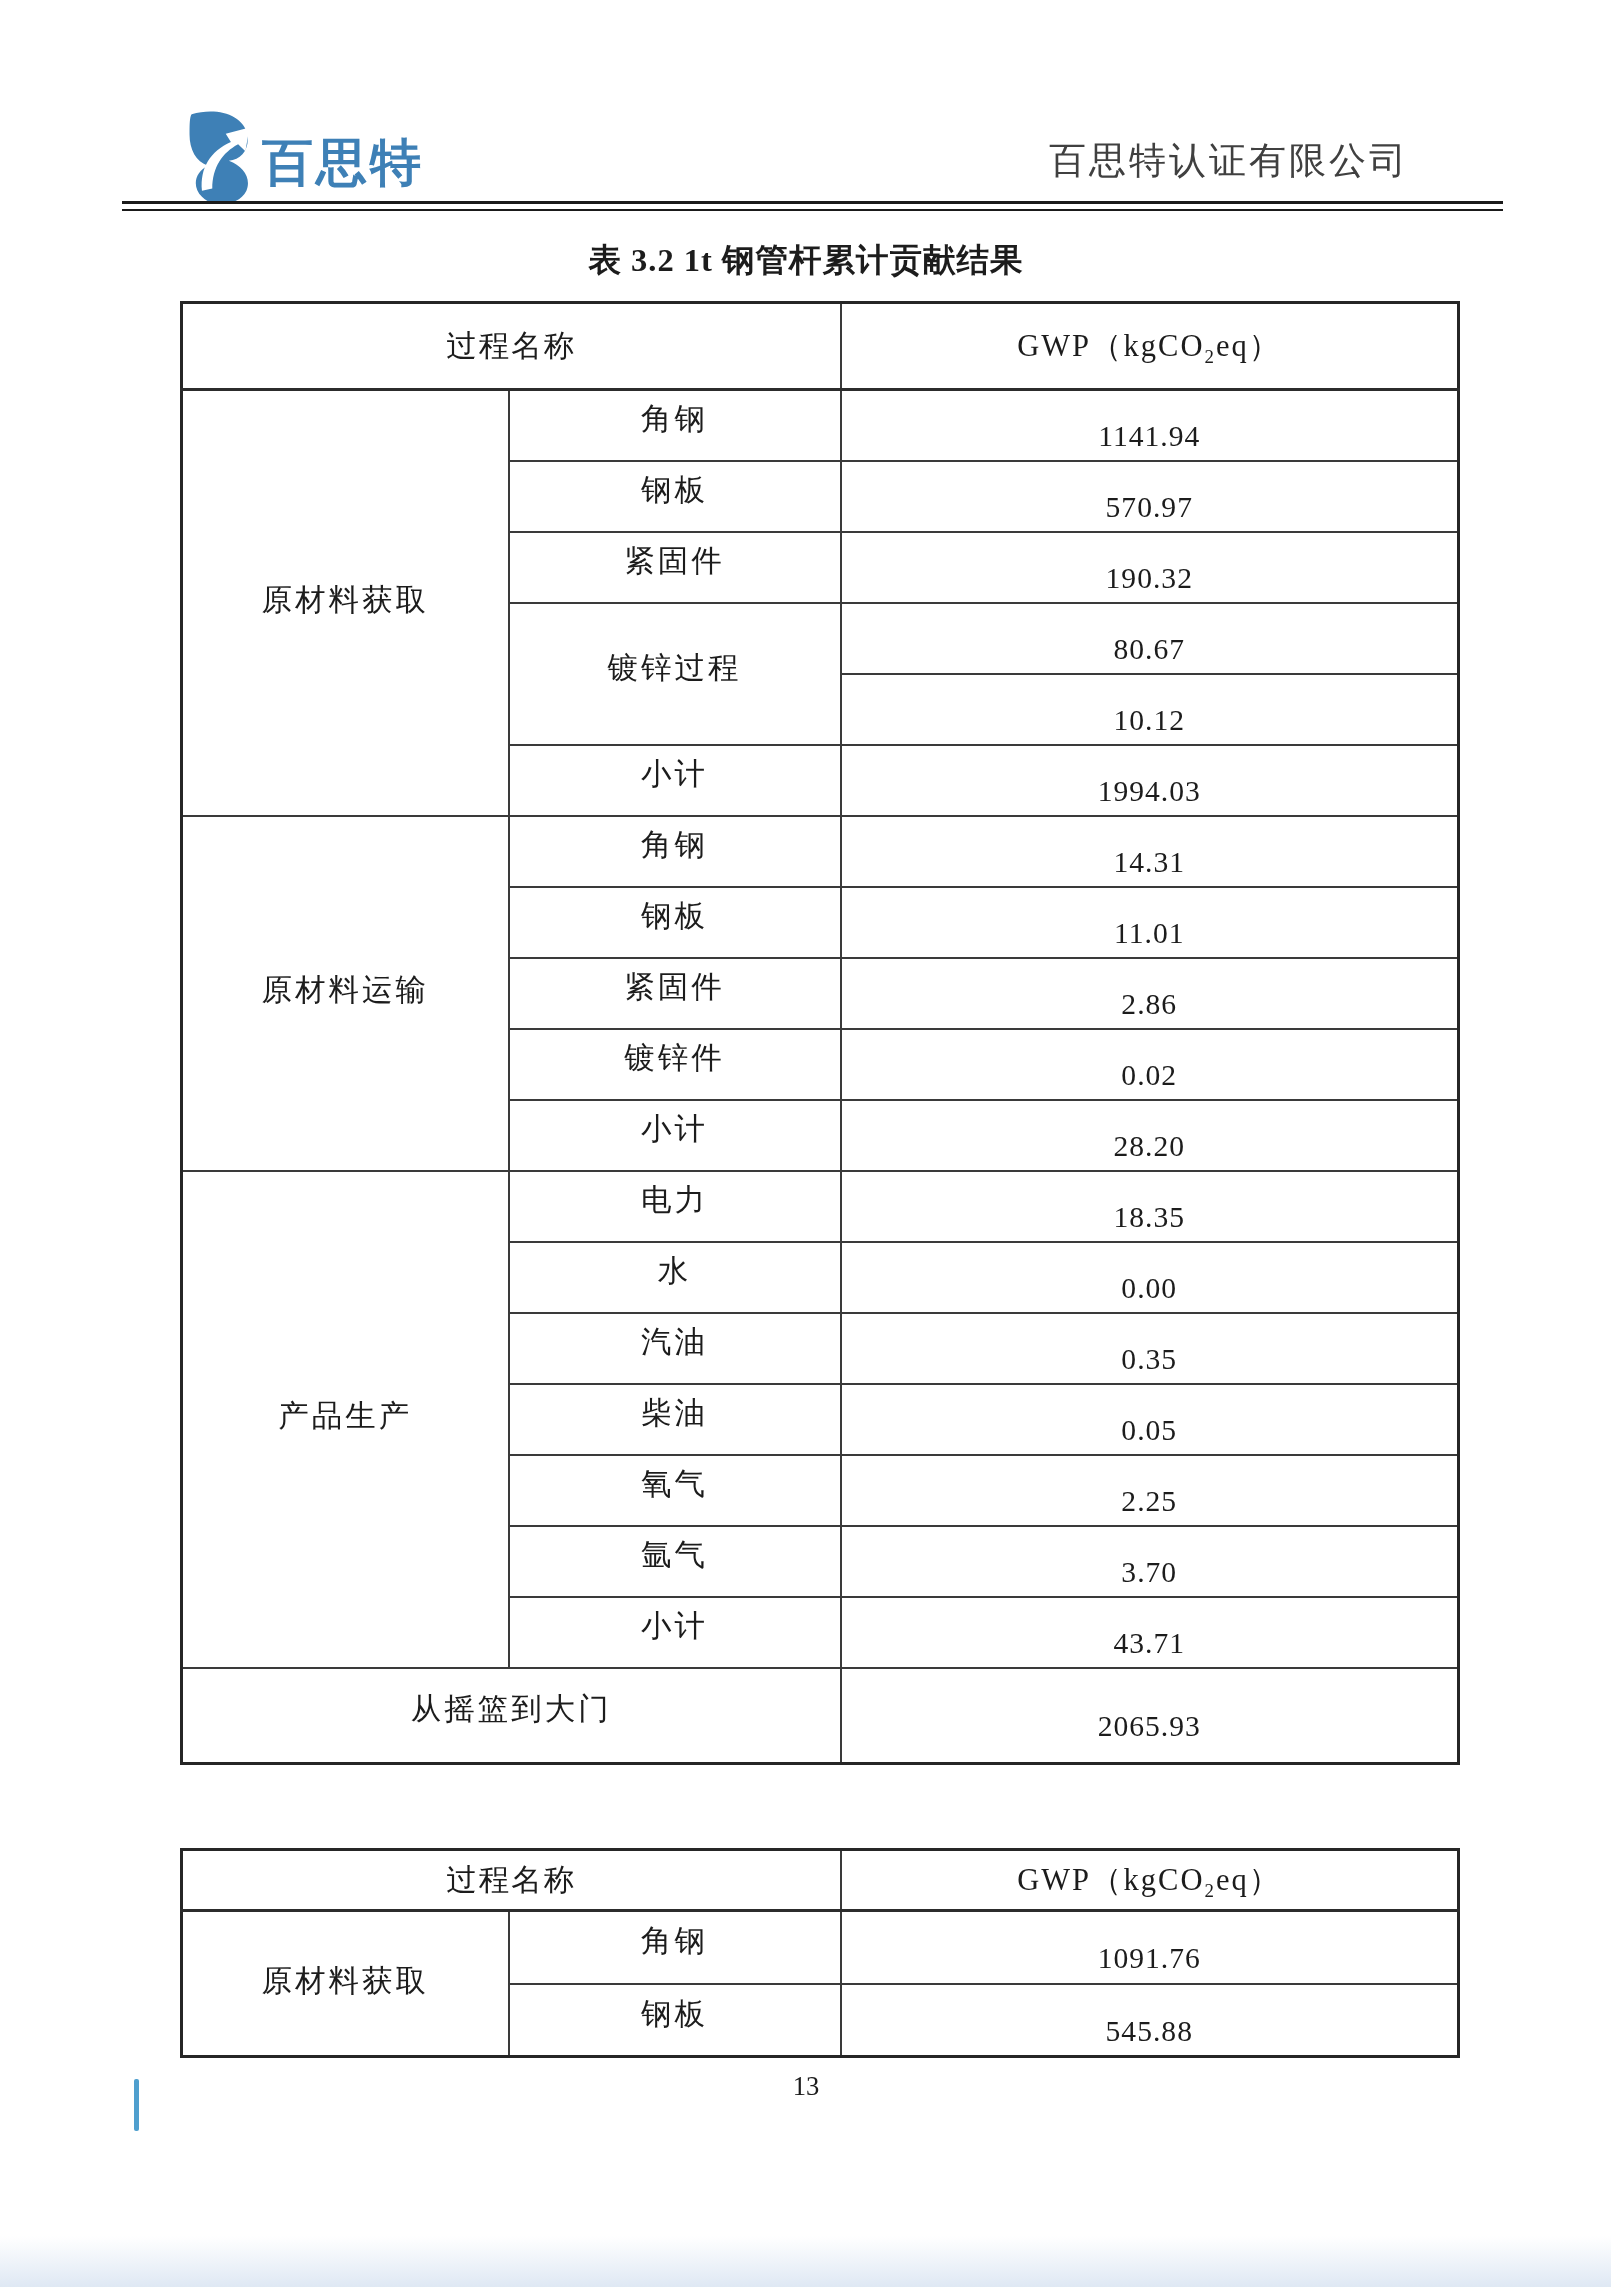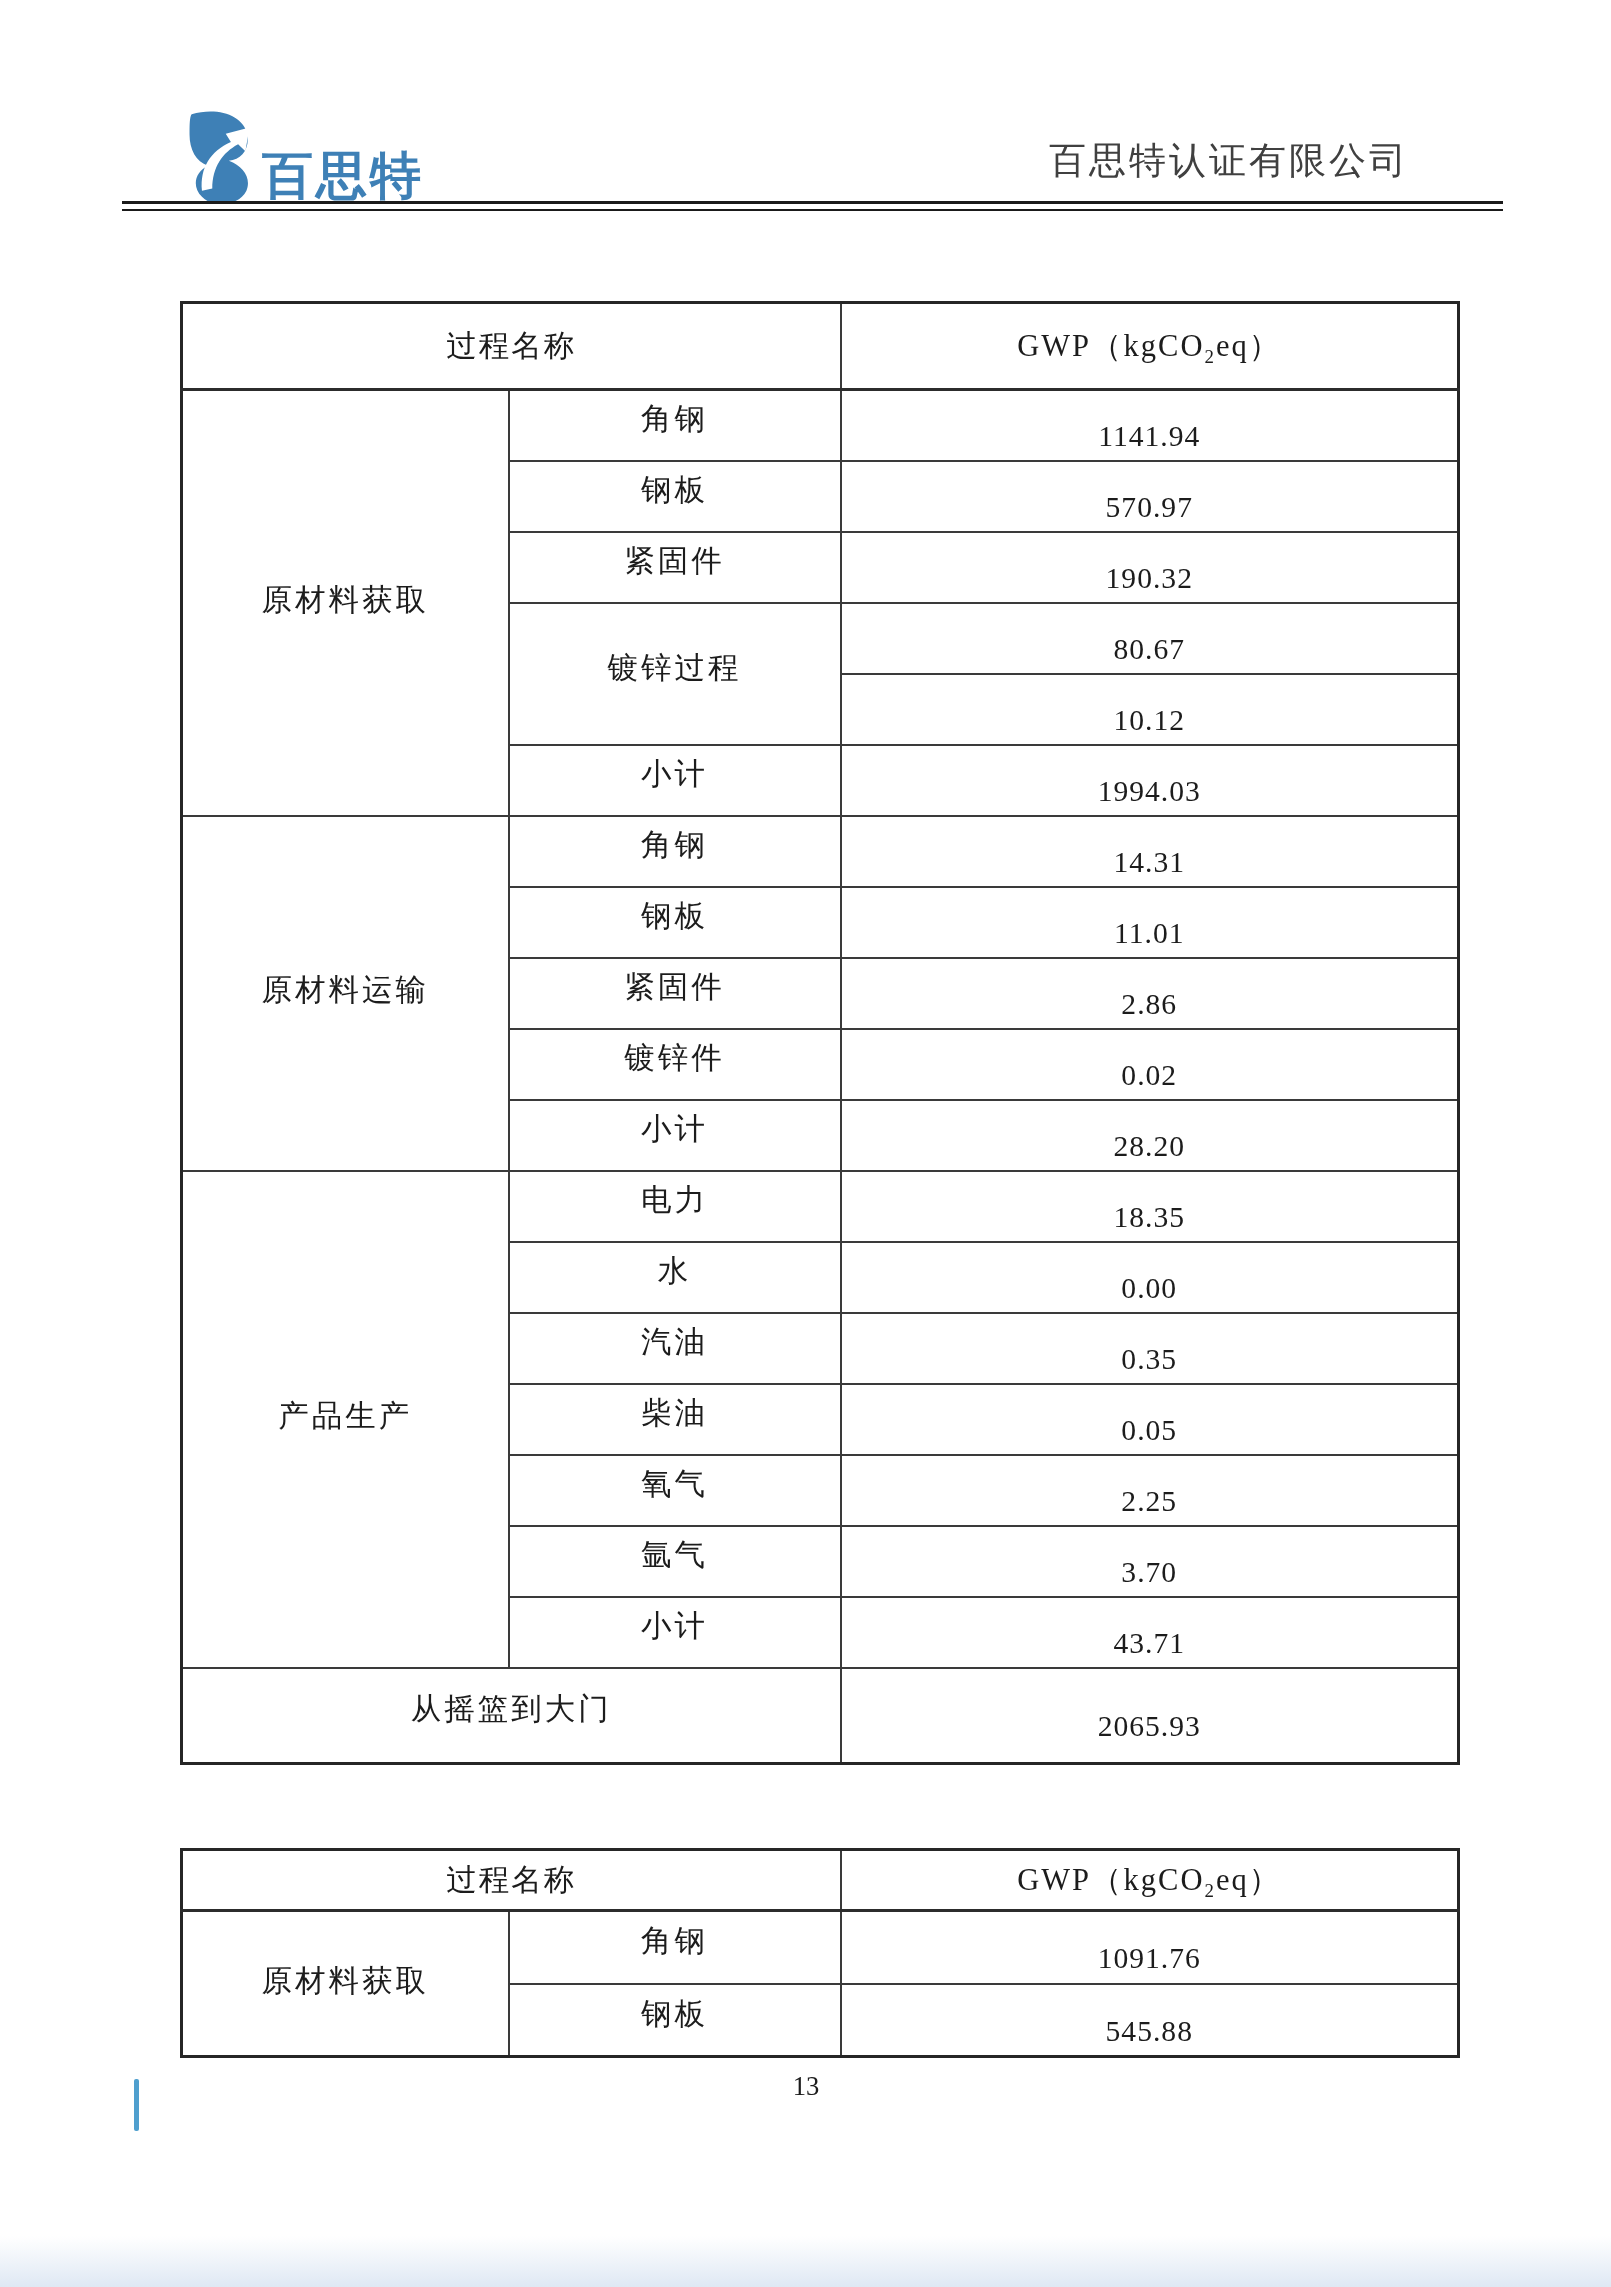--- a/index.html
+++ b/index.html
@@ -3,21 +3,21 @@
 <meta charset="utf-8">
 <style>
   html,body { margin:0; padding:0; background:#e9e9e9; }
   .page {
     position:relative; width:1612px; height:2287px; margin:0 auto;
     background:#ffffff; overflow:hidden;
     font-family:"Liberation Serif","DejaVu Serif",serif; color:#1c1c1c;
   }
 
   
-  .logo { position:absolute; left:181px; top:110px; display:flex; align-items:flex-end; }
+  .logo { position:absolute; left:181px; top:110px; display:flex; align-items:center; }
   .logo-icon { width:75px; height:91px; }
   .logo-text {
     font-family:"DejaVu Sans","Liberation Sans",sans-serif; font-weight:bold;
     font-size:51px; line-height:1; color:#3e80b6; letter-spacing:3px; margin:13.8px 0 0 5.9px;
   }
   .company {
     position:absolute; top:136px; right:203px;
     font-size:37px; letter-spacing:3px; color:#404040;
   }
   .header-rule {
@@ -75,20 +75,21 @@
       <path fill="#3e80b6" d="M10,4 C34,-3 60,4 64,24 C66,38 58,48 46,49 C60,54 68,66 63,78 C56,93 30,95 20,84 C10,74 13,60 26,54 C14,50 8,38 8,24 C8,14 8,7 10,4 Z"></path>
       <path fill="#ffffff" d="M20,78 C18,56 28,40 48,31 L43,23 L66,17 L62,40 L55,33 C40,41 30,55 30,76 Z"></path>
     </svg>
     <div class="logo-text">百思特</div>
   </div>
 
   <div class="company">百思特认证有限公司</div>
 
   <div class="header-rule"></div>
 
+  <div id="title1" class="tbl-title">表 3.2 1t 钢管杆累计贡献结果</div>
 
   <table id="table1" class="gwp">
     <colgroup>
         <col style="width:327px">
         <col style="width:332px">
         <col style="width:618px">
       </colgroup>
     <tbody>
       <tr class="hdr">
         <td colspan="2">过程名称</td>

